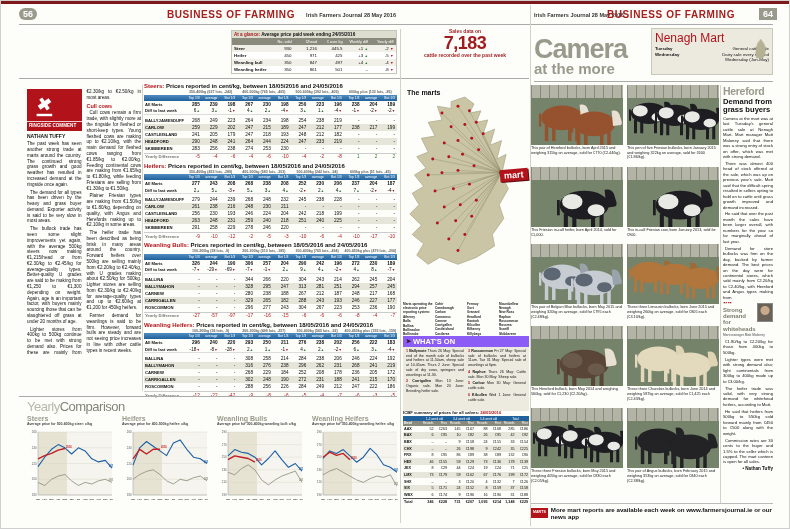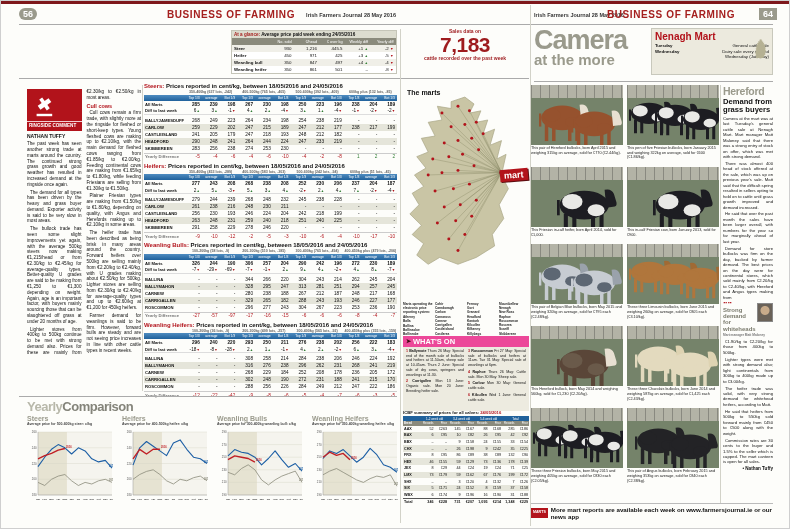--- a/index.html
+++ b/index.html
@@ -52,42 +52,42 @@
   .pt-row{display:flex;font-size:4.7px;height:7px;align-items:center;}
   .pt-row.all{font-weight:bold;}
   .pt-row.diff{border-bottom:1px solid #ddd;margin-bottom:2px;}
   .pt-row.mart .pt-name{text-transform:uppercase;}
   .pt-row.alt{background:#e5e5da;}
   .pt-row.yearly{color:#777;border-top:1px solid #ccc;margin-top:1px;}
   .up{color:#2e7d32;font-size:3.4px;} .dn{color:#b2131b;font-size:3.4px;}
   .pt-row.yearly .neg{color:#b2131b;} .pt-row.yearly .pos{color:#2e7d32;}
 
   
-  #yc-title{left:26px;top:398px;font-size:13px;font-weight:bold;letter-spacing:-.5px;}
+  #yc-title{left:26px;top:398px;font-size:13px;font-weight:normal;letter-spacing:-.5px;}
   #yc-title .yc1{color:#b8b8aa;} #yc-title .yc2{color:#84847a;}
   #charts{left:26px;top:414px;width:372px;display:flex;gap:9px;}
   .chart{width:86px;}
   .c-title{font-size:7px;font-weight:bold;color:#9a9a8c;}
   .c-sub{font-size:3.5px;font-weight:bold;color:#444;margin:0 0 1px;}
 
   
   #sales{left:402px;top:27px;width:124px;text-align:center;color:#9e1b1e;}
   #sales .s1{font-size:5px;font-weight:bold;}
-  #sales .s2{font-size:21px;font-weight:bold;letter-spacing:-.5px;line-height:1;}
+  #sales .s2{font-size:18px;font-weight:bold;letter-spacing:-.5px;line-height:1;}
   #sales .s3{font-size:5px;font-weight:bold;}
   #map-box{left:402px;top:84px;width:126px;height:214px;}
   #map-title{position:absolute;left:4px;top:4px;font-size:7px;font-weight:bold;}
   #mart-logo{position:absolute;right:1px;top:84px;background:#b2131b;color:#fff;font-weight:bold;
              font-size:9px;padding:1px 4px;transform:rotate(-5deg);box-shadow:1px 1px 0 #5a0d0f;}
   #marts-list{left:402px;top:301px;width:126px;display:flex;gap:2px;}
   .ml-col{flex:1;font-size:3.2px;line-height:1.32;color:#222;}
   .ml-intro{font-weight:bold;margin-bottom:.5px;}
   .ml-name{font-weight:bold;}
   #whatson{left:402px;top:335px;width:126px;}
-  .wo-head{background:#ec4899;color:#fff;font-weight:bold;font-size:7.5px;padding:1px 3px;
+  .wo-head{background:#8b5cf6;color:#fff;font-weight:bold;font-size:7.5px;padding:1px 3px;
            display:flex;align-items:flex-start;gap:2px;}
   .wo-icon{color:#3a0d0e;font-size:6px;}
   .wo-body{background:#edebe0;column-count:2;column-gap:4px;padding:2px 3px;font-size:3.6px;
            line-height:1.32;height:64px;overflow:hidden;}
   .wo-item{margin-bottom:2px;break-inside:avoid;text-align:justify;}
   .wo-num{color:#b2131b;font-weight:bold;}
   .wo-name{font-weight:bold;}
   #icbf{left:402px;top:409px;width:126px;}
   .icbf-title{font-size:4.2px;font-weight:bold;margin-bottom:1px;}
   .icbf-title .red{color:#b2131b;}
@@ -95,25 +95,25 @@
   .ic-g{flex:1;}
   .ic-ghead .ic-breed,.ic-shead .ic-breed{background:none;}
   .ic-shead{display:flex;background:#8a8a7c;color:#fff;font-size:2.8px;height:4.5px;align-items:center;}
   .ic-breed{width:18px;padding-left:1px;font-weight:bold;}
   .ic-cell{width:13.5px;text-align:right;padding-right:1px;}
   .ic-row{display:flex;font-size:3.7px;height:6.6px;align-items:center;}
   .ic-row.z{background:#e6e6db;}
   .ic-row.total{font-weight:bold;border-top:1px solid #555;}
 
   
-  #cam-title{left:533px;top:27px;color:#9a9a8c;font-weight:bold;line-height:.92;}
+  #cam-title{left:533px;top:36px;color:#9a9a8c;font-weight:bold;line-height:.92;}
   #cam-title .l1{font-size:27px;letter-spacing:-1px;}
   #cam-title .l2{font-size:15px;}
   #nenagh{left:650px;top:27px;width:122px;height:47px;background:#eceade;border:1px solid #c8c8bc;padding:2px 3px;}
-  #nenagh .n-title{color:#b2131b;font-weight:bold;font-size:10px;margin-bottom:1px;}
+  #nenagh .n-title{color:#b2131b;font-weight:normal;font-size:12px;margin-bottom:1px;}
   .n-row{display:flex;justify-content:space-between;font-size:4.4px;margin-bottom:1px;}
   .n-day{font-weight:bold;}
   .n-what{text-align:right;max-width:64px;}
   #nenagh svg{position:absolute;right:3px;top:10px;}
 
   #photos{left:530px;top:84px;width:189px;display:grid;grid-template-columns:92px 92px;gap:3px 4px;}
   .photo{width:92px;height:60px;position:relative;overflow:hidden;
          background:linear-gradient(#b3b3a6 0 13px,#75836a 13px);}
   .photo::before{content:"";position:absolute;left:0;top:0;width:92px;height:13px;
          background:repeating-linear-gradient(90deg,rgba(40,40,40,.3) 0 1px,transparent 1px 9px);}

